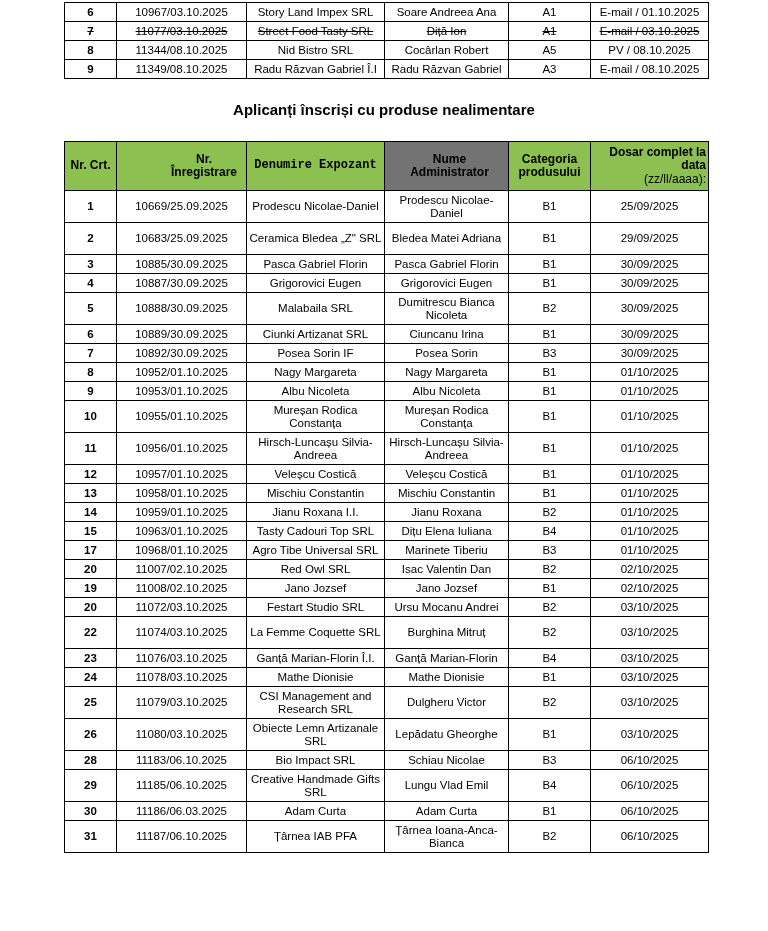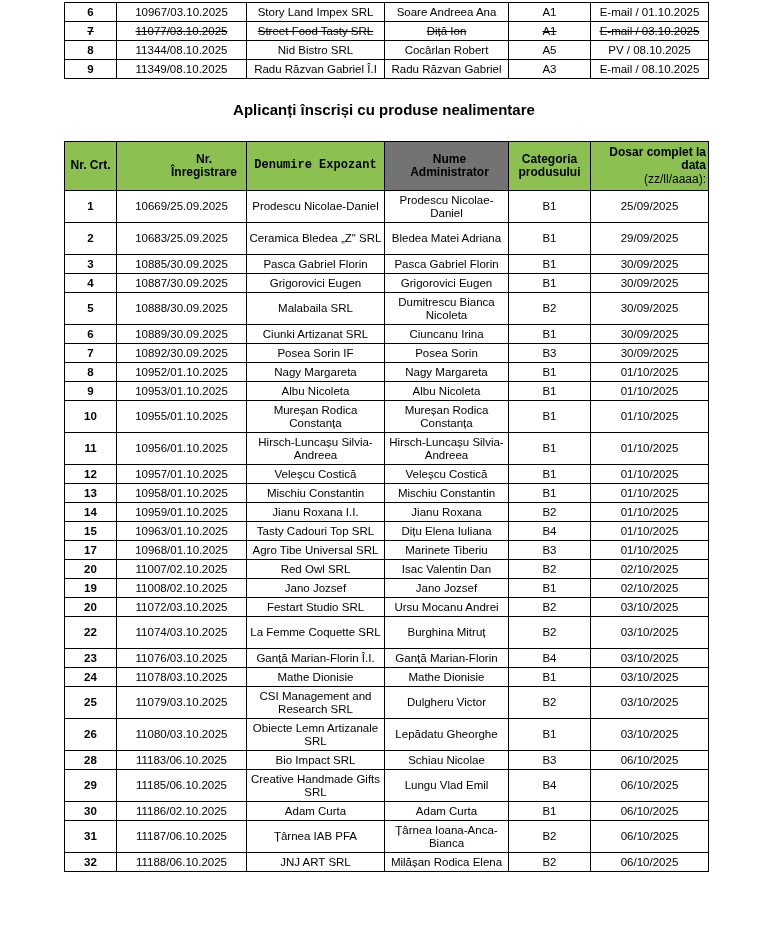--- a/index.html
+++ b/index.html
@@ -296,36 +296,28 @@
       <tr class="tall">
         <td class="nr">29</td>
         <td>11185/06.10.2025</td>
         <td>Creative Handmade Gifts SRL</td>
         <td>Lungu Vlad Emil</td>
         <td>B4</td>
         <td>06/10/2025</td>
       </tr>
       <tr>
         <td class="nr">30</td>
-        <td>11186/02.10.2025</td>
+        <td>11186/06.03.2025</td>
         <td>Adam Curta</td>
         <td>Adam Curta</td>
         <td>B1</td>
         <td>06/10/2025</td>
       </tr>
       <tr class="tall">
         <td class="nr">31</td>
         <td>11187/06.10.2025</td>
         <td>Țârnea IAB PFA</td>
         <td>Țârnea Ioana-Anca-Bianca</td>
         <td>B2</td>
         <td>06/10/2025</td>
       </tr>
-      <tr>
-        <td class="nr">32</td>
-        <td>11188/06.10.2025</td>
-        <td>JNJ ART SRL</td>
-        <td>Milășan Rodica Elena</td>
-        <td>B2</td>
-        <td>06/10/2025</td>
-      </tr>
     </tbody>
 </table>
 
 </body></html>

